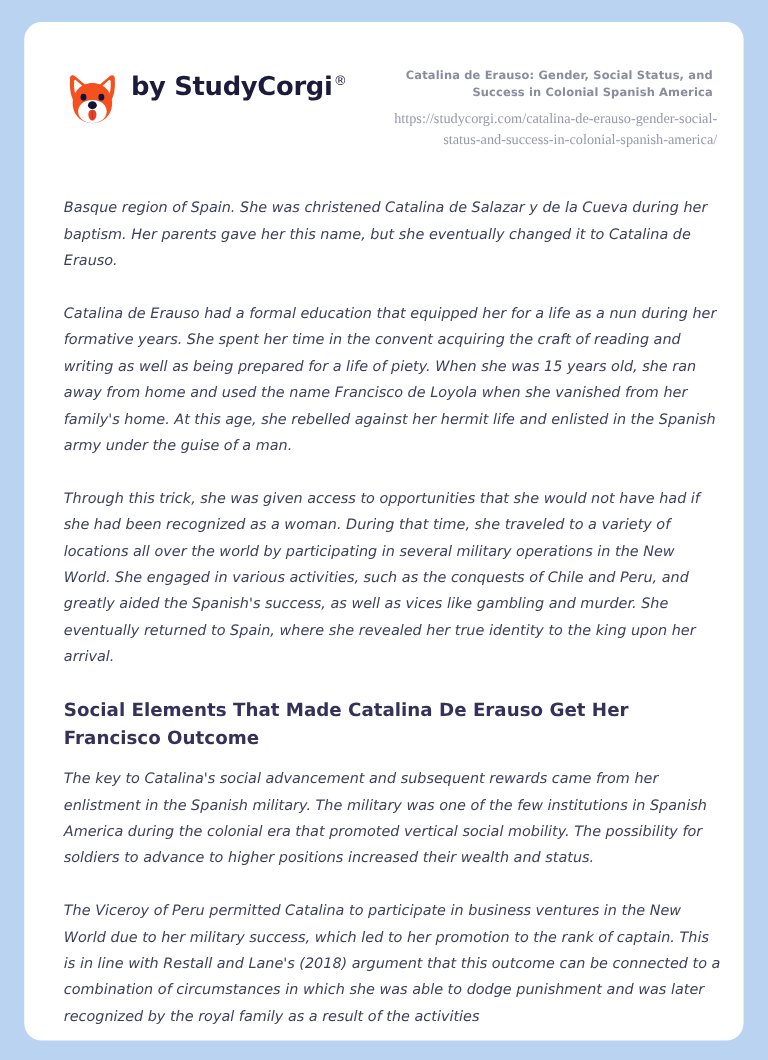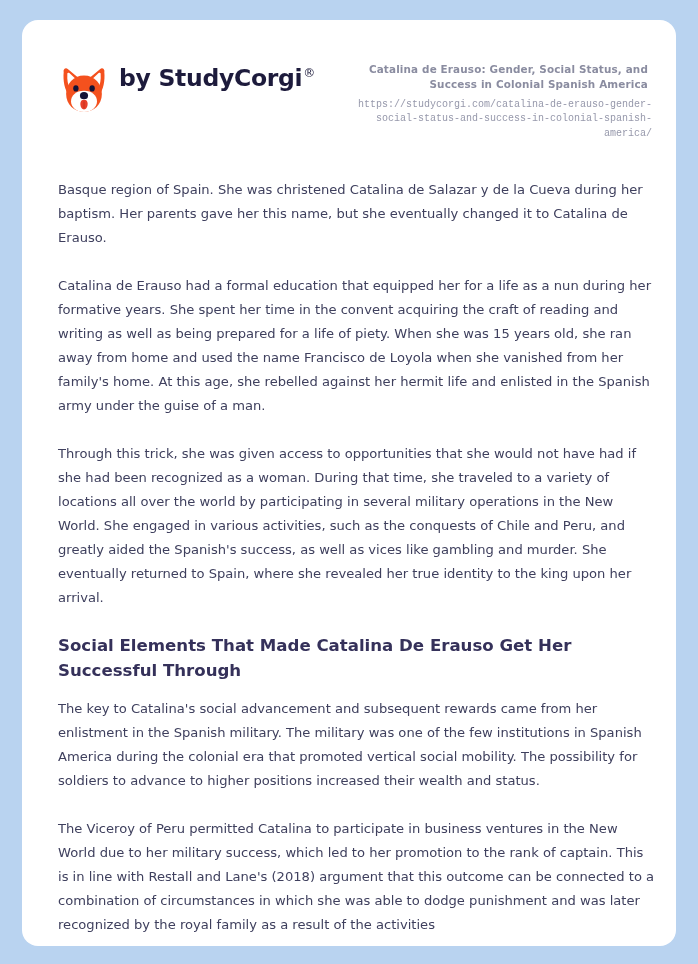--- a/index.html
+++ b/index.html
@@ -78,42 +78,43 @@
   .doc-title {
     font-size: 10.4px;
     font-weight: 700;
     color: #8a8ca0;
     line-height: 1.42;
     letter-spacing: 0.15px;
     margin: 4px;
     font-family: "DejaVu Sans", sans-serif;
   }
   .doc-url {
-    font-size: 10px;
+    font-size: 13px;
     font-weight: 400;
     color: #9698ab;
     line-height: 1.48;
     margin: 6px 0 0 0;
     word-break: break-word;
-    font-family: Liberation Mono, monospace;
+    font-family: Liberation Serif, serif;
   }
   
   .doc-body {
     position: absolute;
     left: 36px;
     top: 158px;
     width: 597px;
   }
   .doc-paragraph {
     font-size: 13.1px;
     line-height: 24px;
     color: #3f405e;
     margin: 0 0 24px 0;
     text-align: left;
     font-family: "DejaVu Sans", sans-serif;
+    font-style: italic;
   }
   .doc-heading {
     font-size: 16.6px;
     font-weight: 700;
     line-height: 24.5px;
     color: #35315a;
     margin: 8px 0 14px 0;
     font-family: "DejaVu Sans", sans-serif;
   }
 </style>
@@ -153,19 +154,19 @@
         <div class="doc-title">Catalina de Erauso: Gender, Social Status, and Success in Colonial Spanish America</div>
         <div class="doc-url">https://studycorgi.com/catalina-de-erauso-gender-social-status-and-success-in-colonial-spanish-america/</div>
       </div>
 
     </div>
 
     <div class="doc-body">
         <p class="doc-paragraph">Basque region of Spain. She was christened Catalina de Salazar y de la Cueva during her baptism. Her parents gave her this name, but she eventually changed it to Catalina de Erauso.</p>
         <p class="doc-paragraph">Catalina de Erauso had a formal education that equipped her for a life as a nun during her formative years. She spent her time in the convent acquiring the craft of reading and writing as well as being prepared for a life of piety. When she was 15 years old, she ran away from home and used the name Francisco de Loyola when she vanished from her family's home. At this age, she rebelled against her hermit life and enlisted in the Spanish army under the guise of a man.</p>
         <p class="doc-paragraph">Through this trick, she was given access to opportunities that she would not have had if she had been recognized as a woman. During that time, she traveled to a variety of locations all over the world by participating in several military operations in the New World. She engaged in various activities, such as the conquests of Chile and Peru, and greatly aided the Spanish's success, as well as vices like gambling and murder. She eventually returned to Spain, where she revealed her true identity to the king upon her arrival.</p>
-        <h2 class="doc-heading">Social Elements That Made Catalina De Erauso Get Her Successful Through</h2>
+        <h2 class="doc-heading">Social Elements That Made Catalina De Erauso Get Her Francisco Outcome</h2>
         <p class="doc-paragraph">The key to Catalina's social advancement and subsequent rewards came from her enlistment in the Spanish military. The military was one of the few institutions in Spanish America during the colonial era that promoted vertical social mobility. The possibility for soldiers to advance to higher positions increased their wealth and status.</p>
         <p class="doc-paragraph">The Viceroy of Peru permitted Catalina to participate in business ventures in the New World due to her military success, which led to her promotion to the rank of captain. This is in line with Restall and Lane's (2018) argument that this outcome can be connected to a combination of circumstances in which she was able to dodge punishment and was later recognized by the royal family as a result of the activities</p>
       </div>
 
   </div>
 </div>
 
 </body></html>

